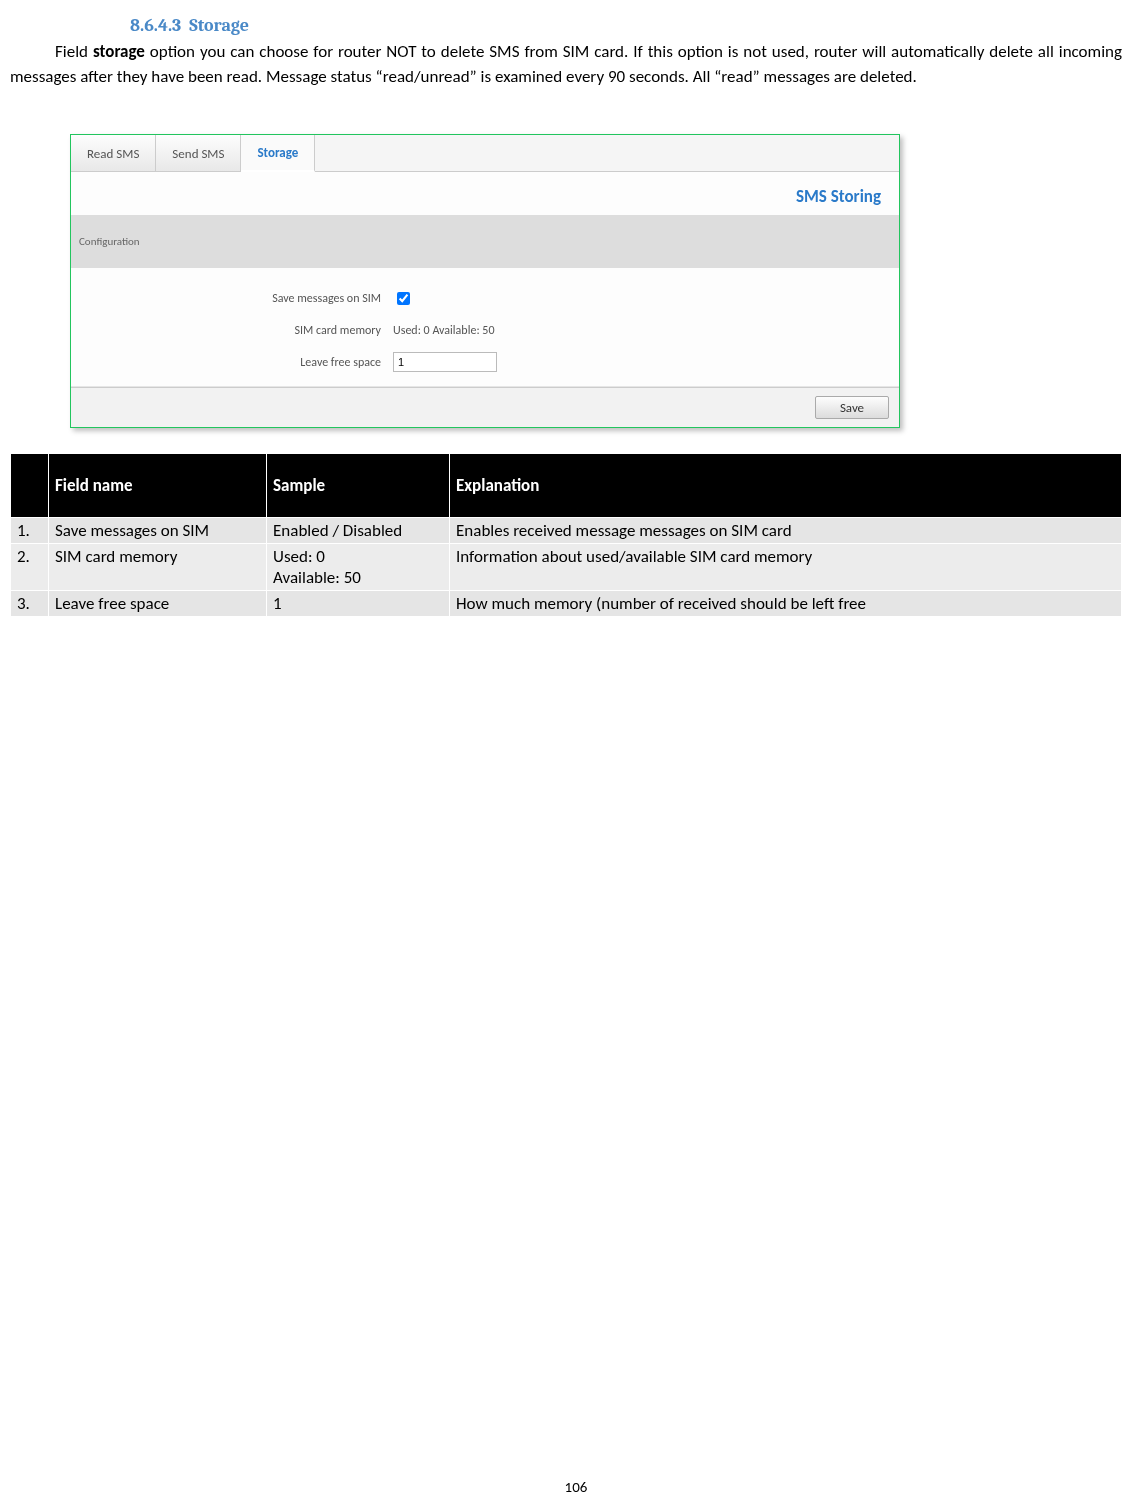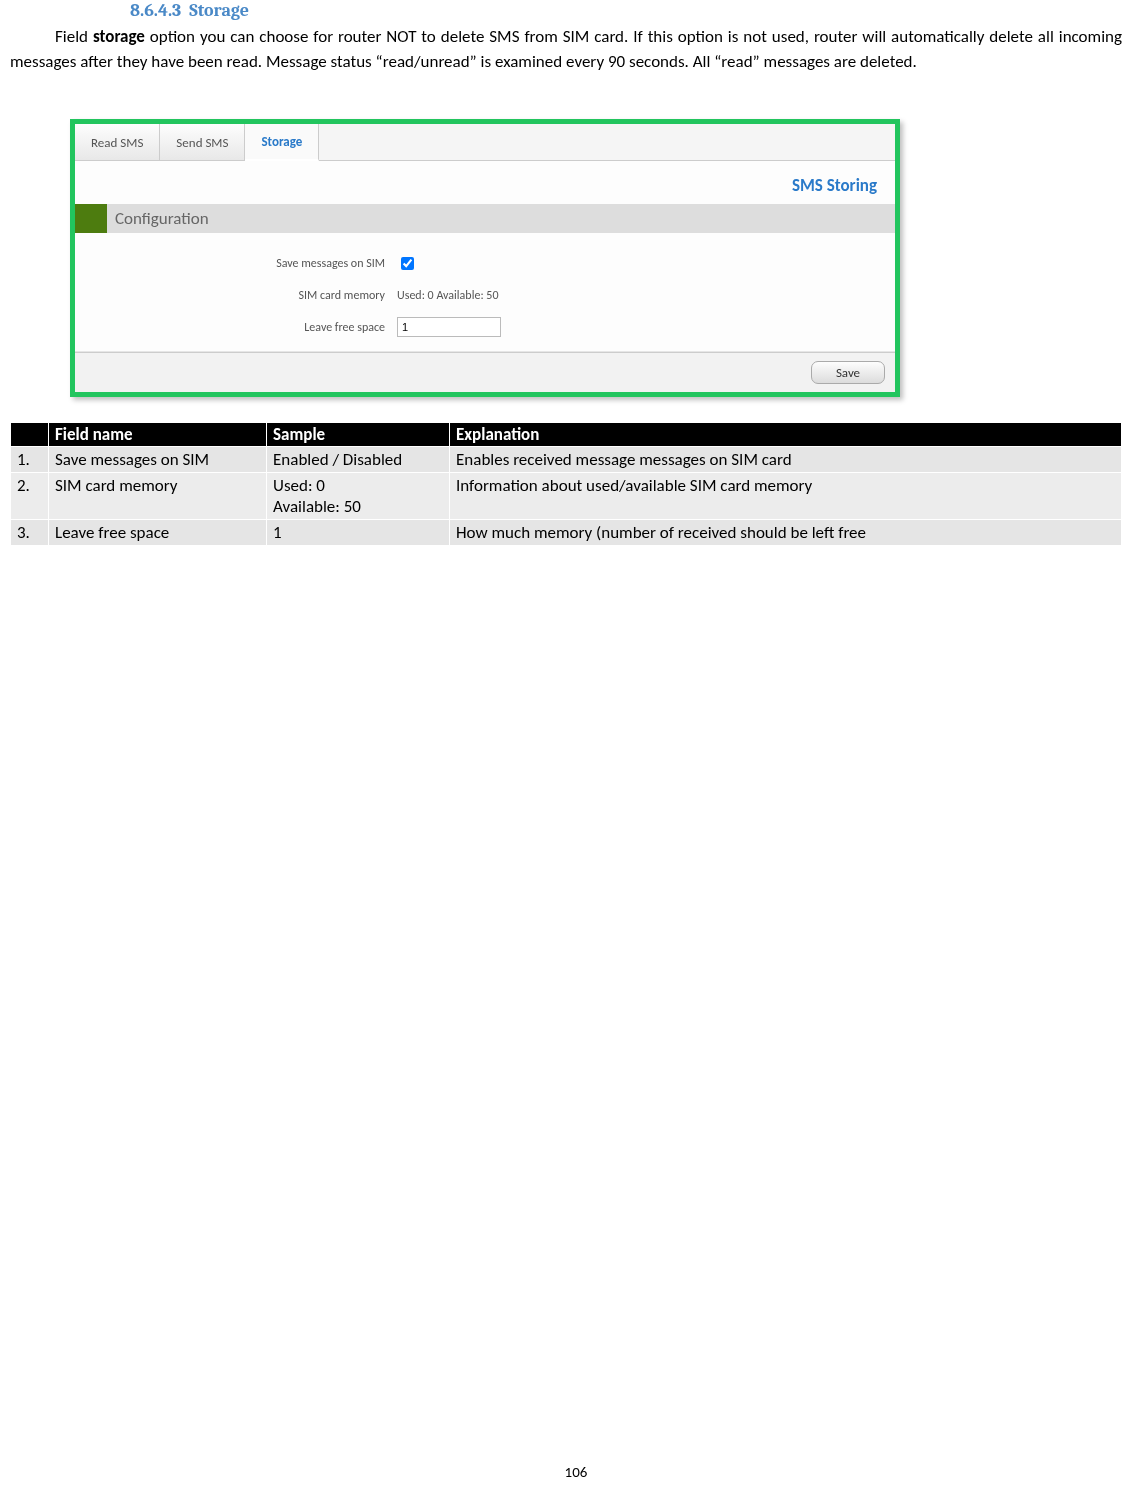--- a/index.html
+++ b/index.html
@@ -13,44 +13,44 @@
     .page {
       padding: 0 10px;
       position: relative;
       min-height: 1506px;
     }
     .section-heading {
       color: #4a89c7;
       font-weight: bold;
       font-size: 18px;
       margin-left: 120px;
-      margin-top: 0;
+      margin-top: 15px;
       font-family: Cambria, serif;
     }
     .body-text {
       font-size: 17px;
       line-height: 1.45;
       text-align: justify;
       margin: 4px 0 0 0;
     }
     .body-text .indent {
       display: inline-block;
       width: 45px;
     }
     .strong {
       font-weight: bold;
     }
     .screenshot-wrap {
       margin: 45px 0 25px 60px;
       width: 830px;
     }
     .screenshot {
-      border: 5px solid #22c55e;
+      border: 1px solid #22c55e;
       box-shadow: 3px 3px 5px rgba(0,0,0,0.25);
-      background: #4d7c0f;
+      background: #4c1d95;
     }
     .tabs-bar {
       height: 36px;
       display: flex;
       background: #f5f5f5;
       border-bottom: 1px solid #ccc;
     }
     .tab {
       padding: 0 16px;
       display: flex;
@@ -71,23 +71,22 @@
       padding: 14px 18px 8px;
       font-size: 17px;
       font-weight: bold;
       color: #2a7ac9;
       background: #fdfdfd;
       text-align: right;
     }
     .config-header {
       background: #ddd;
       color: #666;
-      font-size: 17px;
-      padding: 4px 8px;
-      margin-left: 32px;
+      font-size: 11px;
+      padding: 20px 8px;
     }
     .form-body {
       background: #fdfdfd;
       padding: 14px 10px 8px 10px;
     }
     .form-row {
       display: flex;
       height: 32px;
       align-items: center;
       font-size: 12px;
@@ -114,40 +113,40 @@
       text-align: right;
     }
     .save-btn {
       display: inline-block;
       min-width: 52px;
       padding: 3px 10px;
       font-size: 13px;
       color: #333;
       background: linear-gradient(#fdfdfd, #dcdcdc);
       border: 1px solid #aaa;
-      border-radius: 7px;
+      border-radius: 2px;
       text-align: center;
     }
     .sep-line {
       border-top: 1px solid #e6e6e6;
       border-bottom: 1px solid #ccc;
       height: 0;
       background: #f2f2f2;
     }
     .desc-table {
       width: 100%;
       border-collapse: collapse;
       margin-top: 18px;
       font-size: 17px;
     }
     .desc-table th {
       background: #000;
       color: #fff;
       text-align: left;
-      padding: 1px 6px;
+      padding: 21px 6px;
       font-weight: bold;
       border: 1px solid #fff;
     }
     .desc-table td {
       background: #e5e5e5;
       padding: 2px 6px;
       border: 1px solid #fff;
       vertical-align: top;
     }
     .desc-table tr.odd td {

